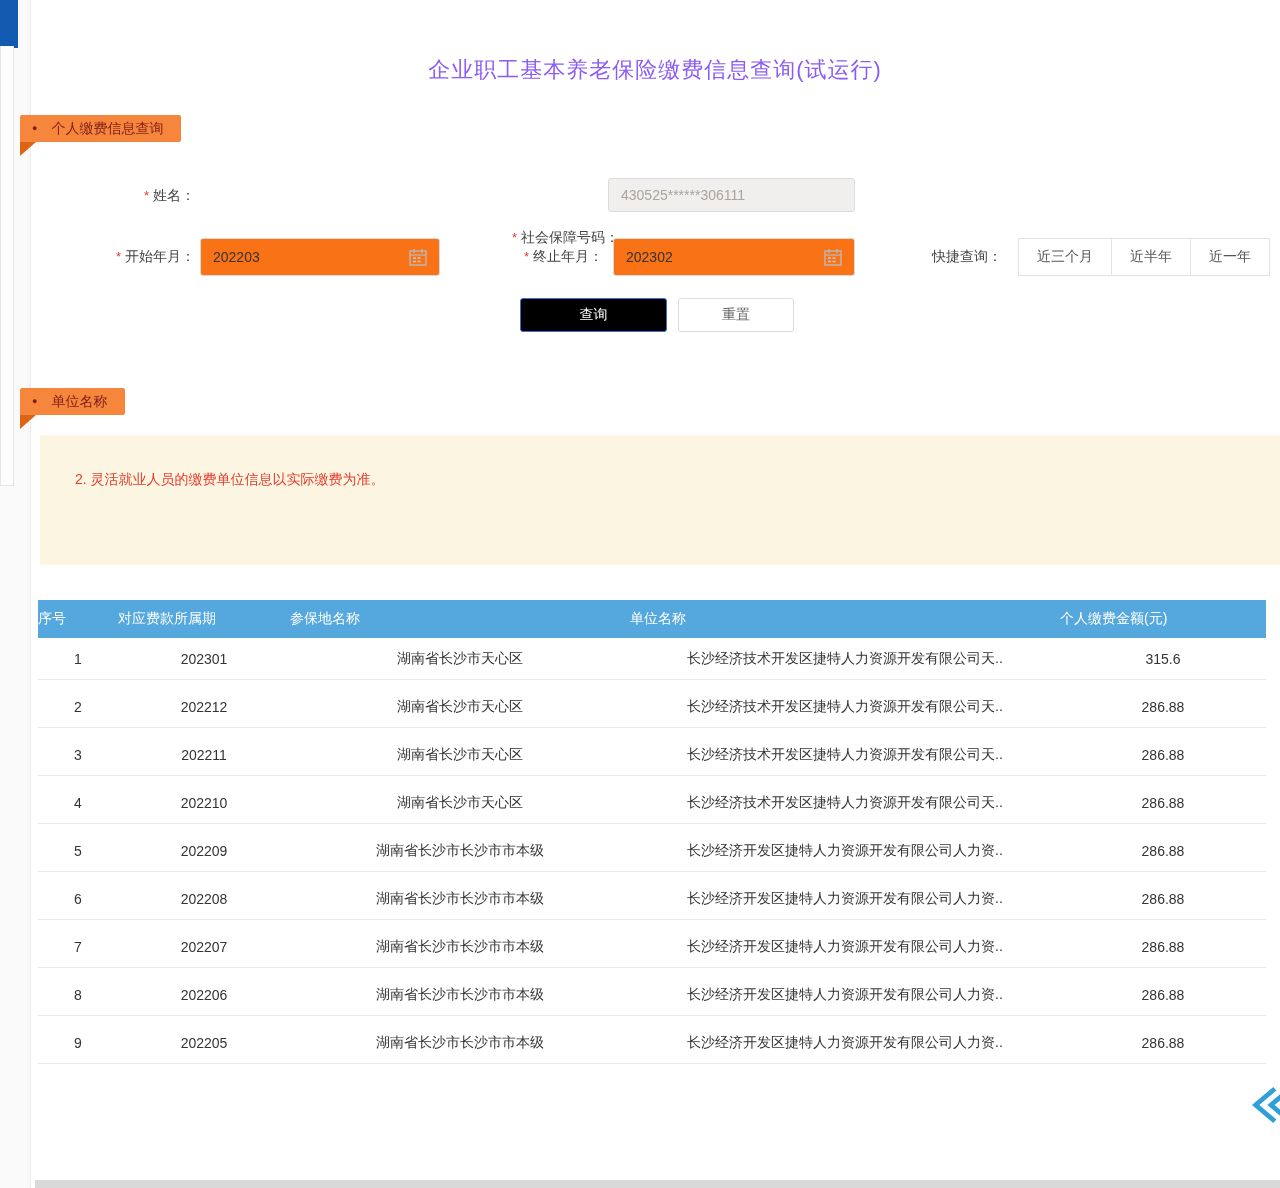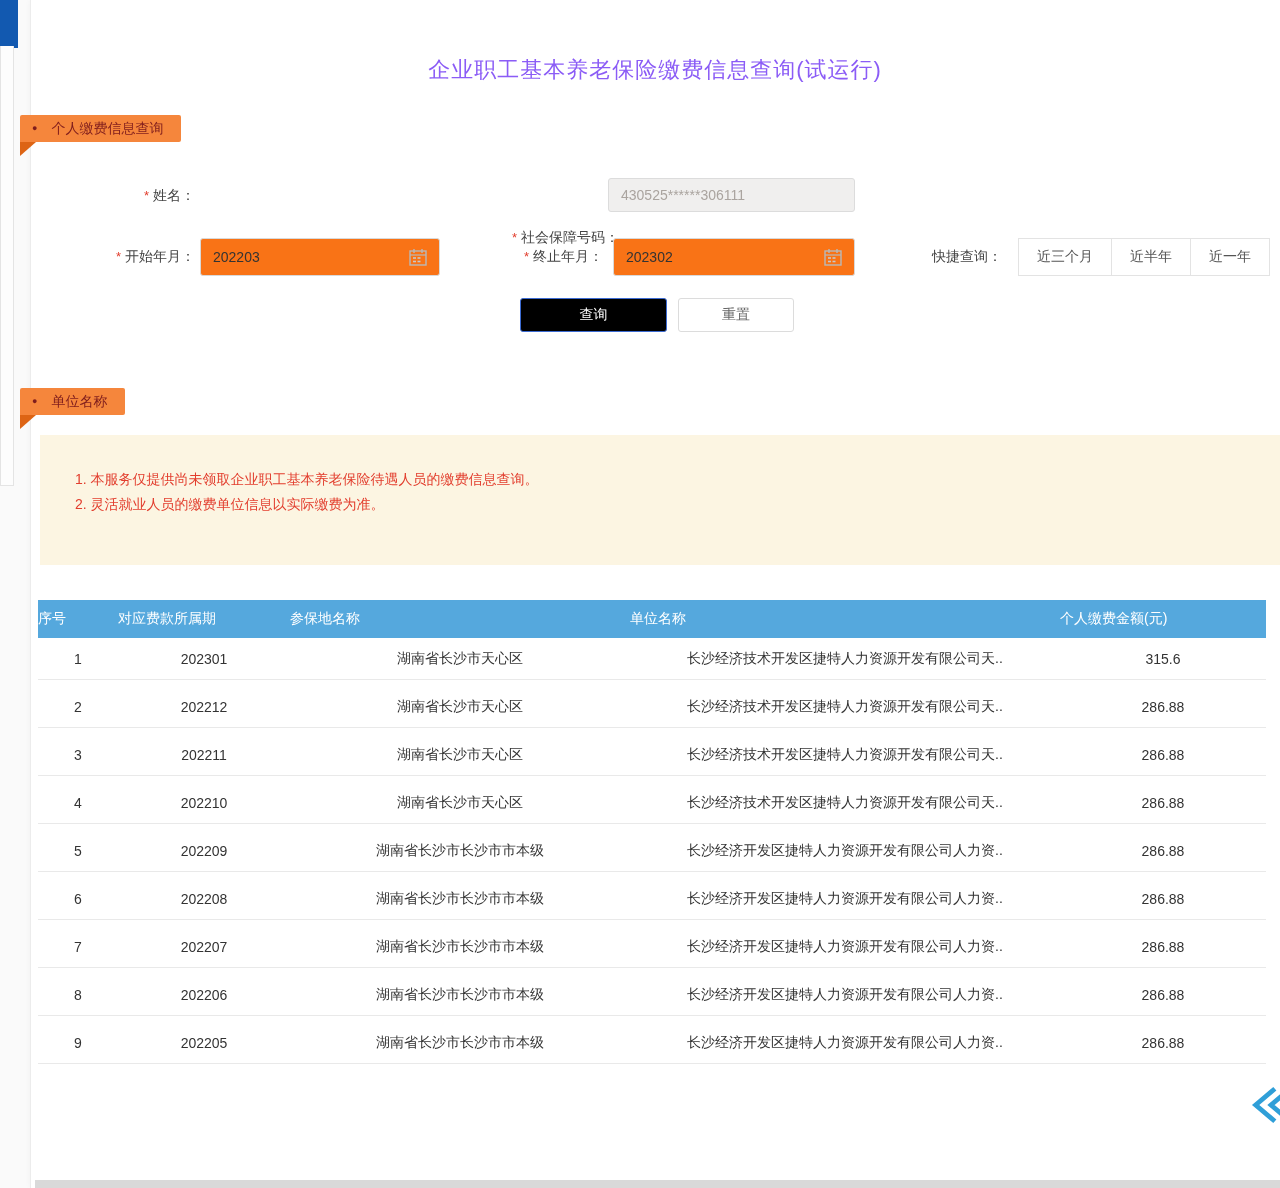--- a/index.html
+++ b/index.html
@@ -124,21 +124,20 @@
   <button class="btn btn-plain" style="left:678px; top:298px; width:116px;">重置</button>
 
   <div class="ribbon" style="left:20px; top:388px;">
     <span class="dot">●</span><span>单位名称</span>
   </div>
   <div class="ribbon-fold" style="left:20px; top:415px;"></div>
 
   <div class="notice-box">
     <div class="notice-lines">
 
-    <div class="notice-line">1. 本服务仅提供尚未领取企业职工基本养老保险待遇人员的缴费信息查询。</div>
         <div class="notice-line">2. 灵活就业人员的缴费单位信息以实际缴费为准。</div>
       </div>
   </div>
 
   <div class="table">
     <div class="thead">
 
     <div class="th">序号</div>
         <div class="th">对应费款所属期</div>
         <div class="th">参保地名称</div>

